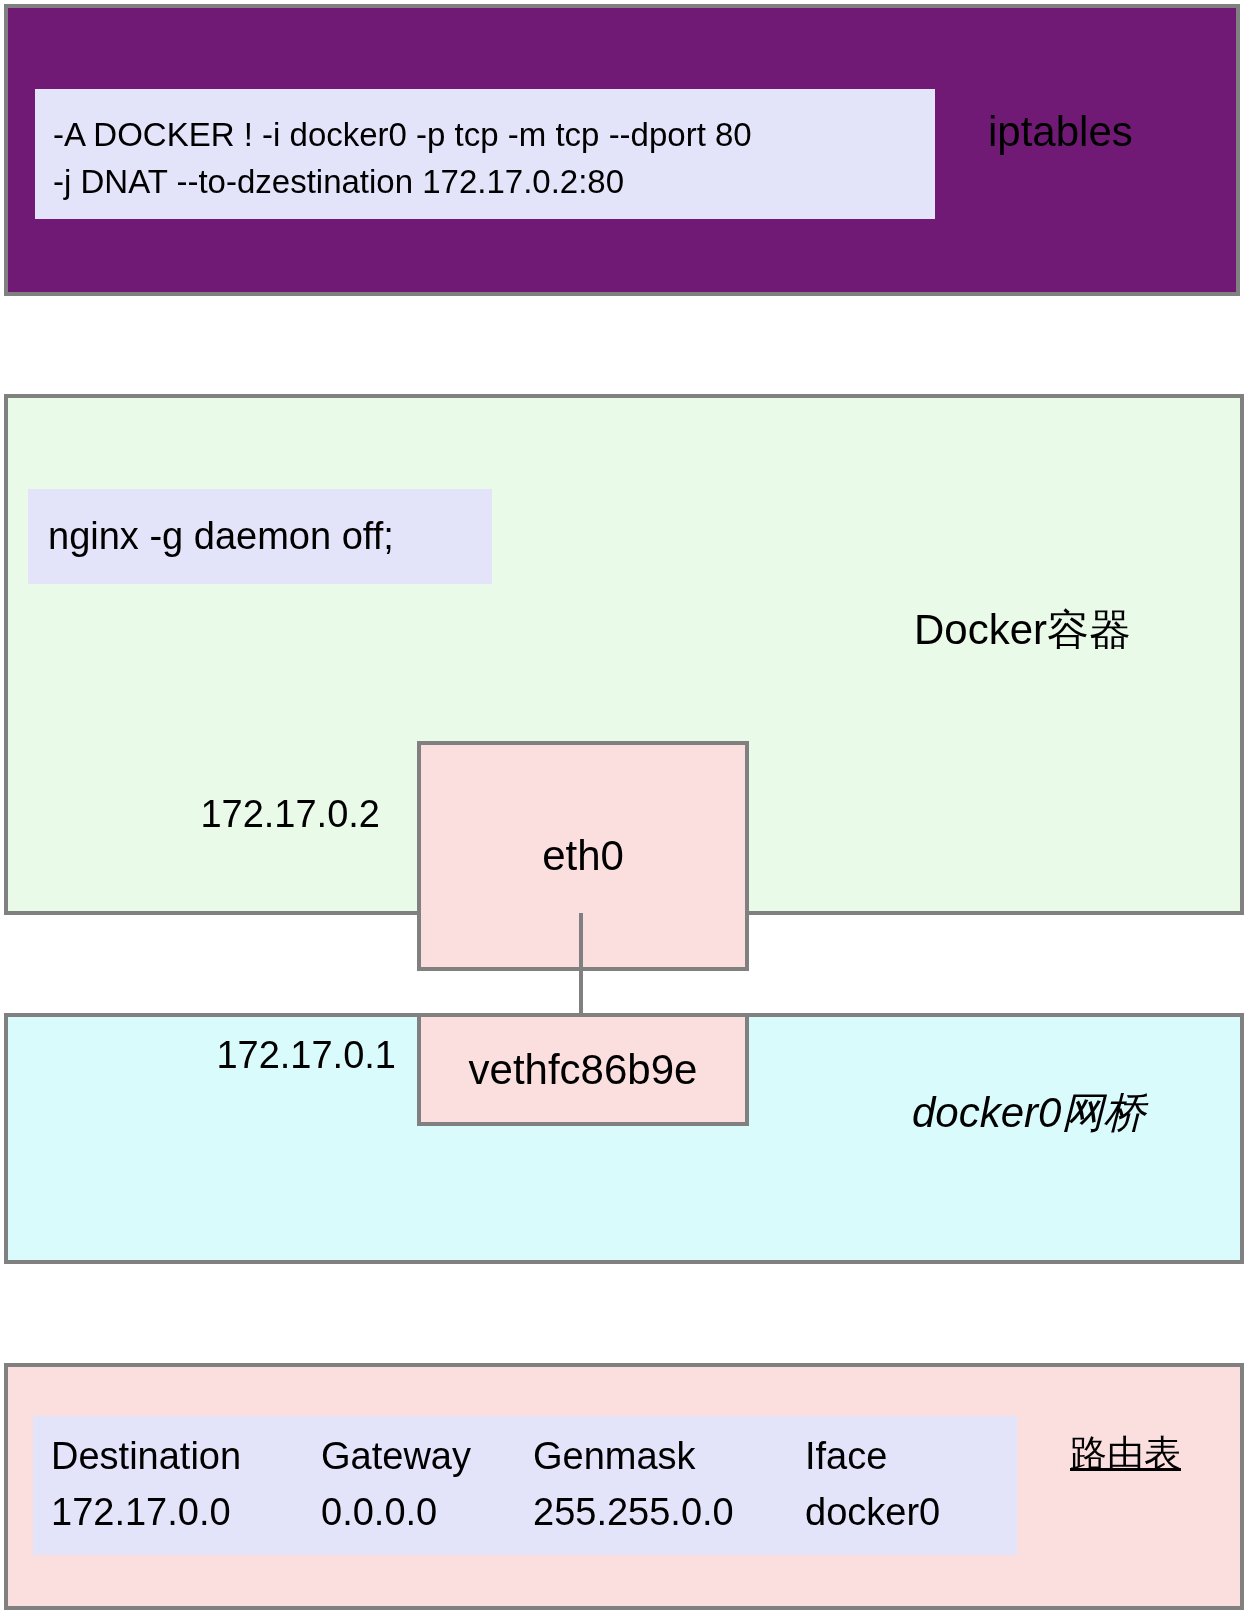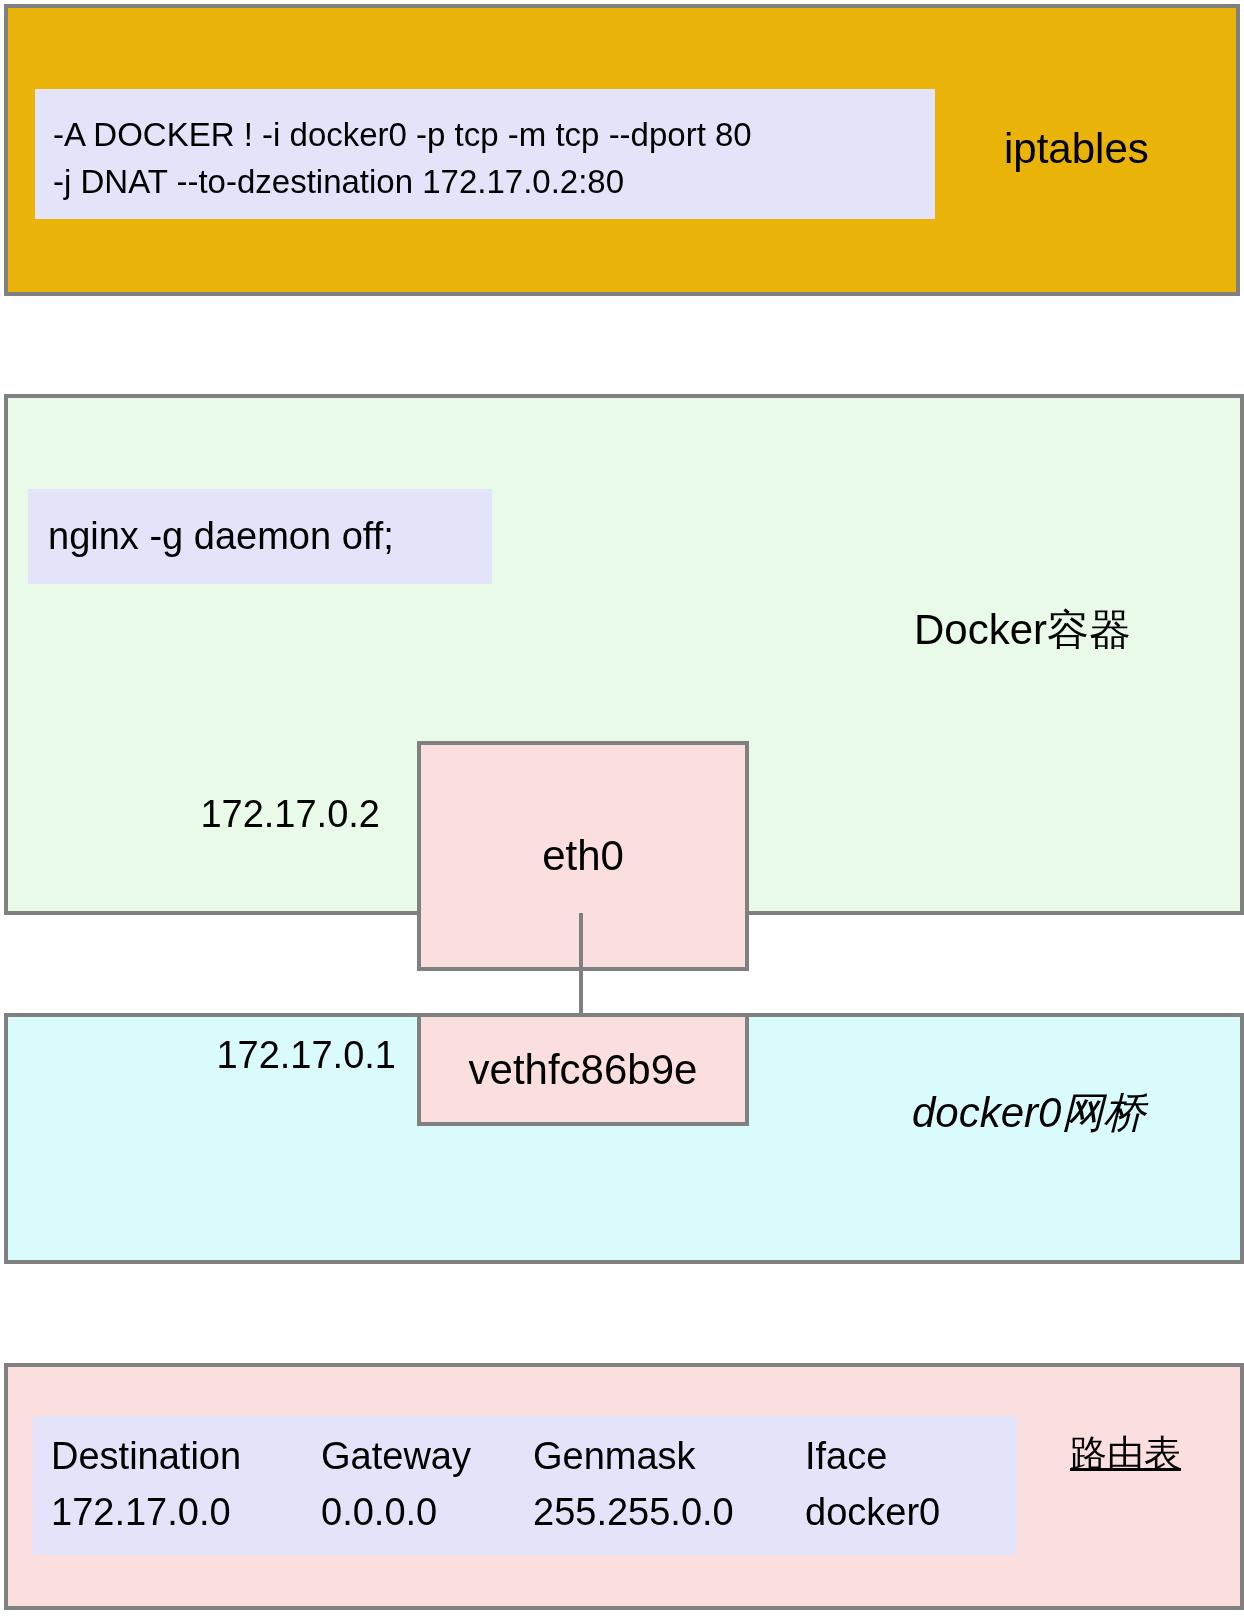--- a/index.html
+++ b/index.html
@@ -22,21 +22,21 @@
   
   .abs { position: absolute; box-sizing: border-box; }
 
   
   .zone {
     border: 4px solid #7f807f;
   }
   .zone-iptables {
     left: 4px; top: 4px;
     width: 1236px; height: 292px;
-    background: #eab308;
+    background: #701a75;
   }
   .zone-container {
     left: 4px; top: 394px;
     width: 1240px; height: 521px;
     background: #e9fae9;
   }
   .zone-bridge {
     left: 4px; top: 1013px;
     width: 1240px; height: 251px;
     background: #d9fbfb;
@@ -47,21 +47,21 @@
     background: #fbdfdf;
   }
 
   
   .zone-title {
     color: #000000;
     font-size: 42px;
     line-height: 1.1;
     white-space: nowrap;
   }
-  .title-iptables { left: 988px; top: 126px; margin-left: 16px; }
+  .title-iptables { left: 988px; top: 109px; }
   .title-container { left: 914px; top: 607px; }
   .title-bridge { left: 912px; top: 1090px; font-style: italic; }
   .title-route  { left: 1070px; top: 1434px; font-size: 37px; text-decoration: underline; }
 
   
   .panel {
     background: #e3e3f9;
     color: #000000;
   }
   .panel-iptables {

